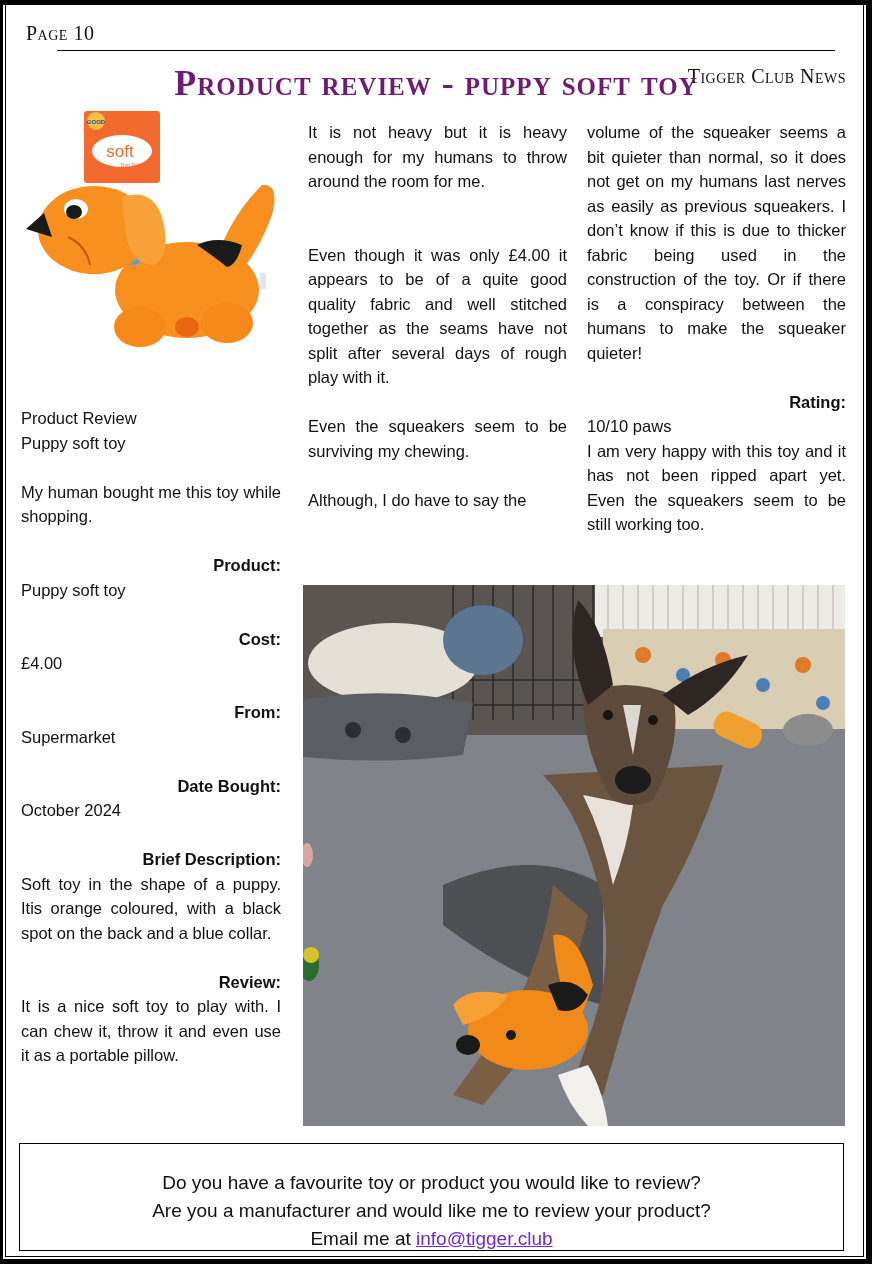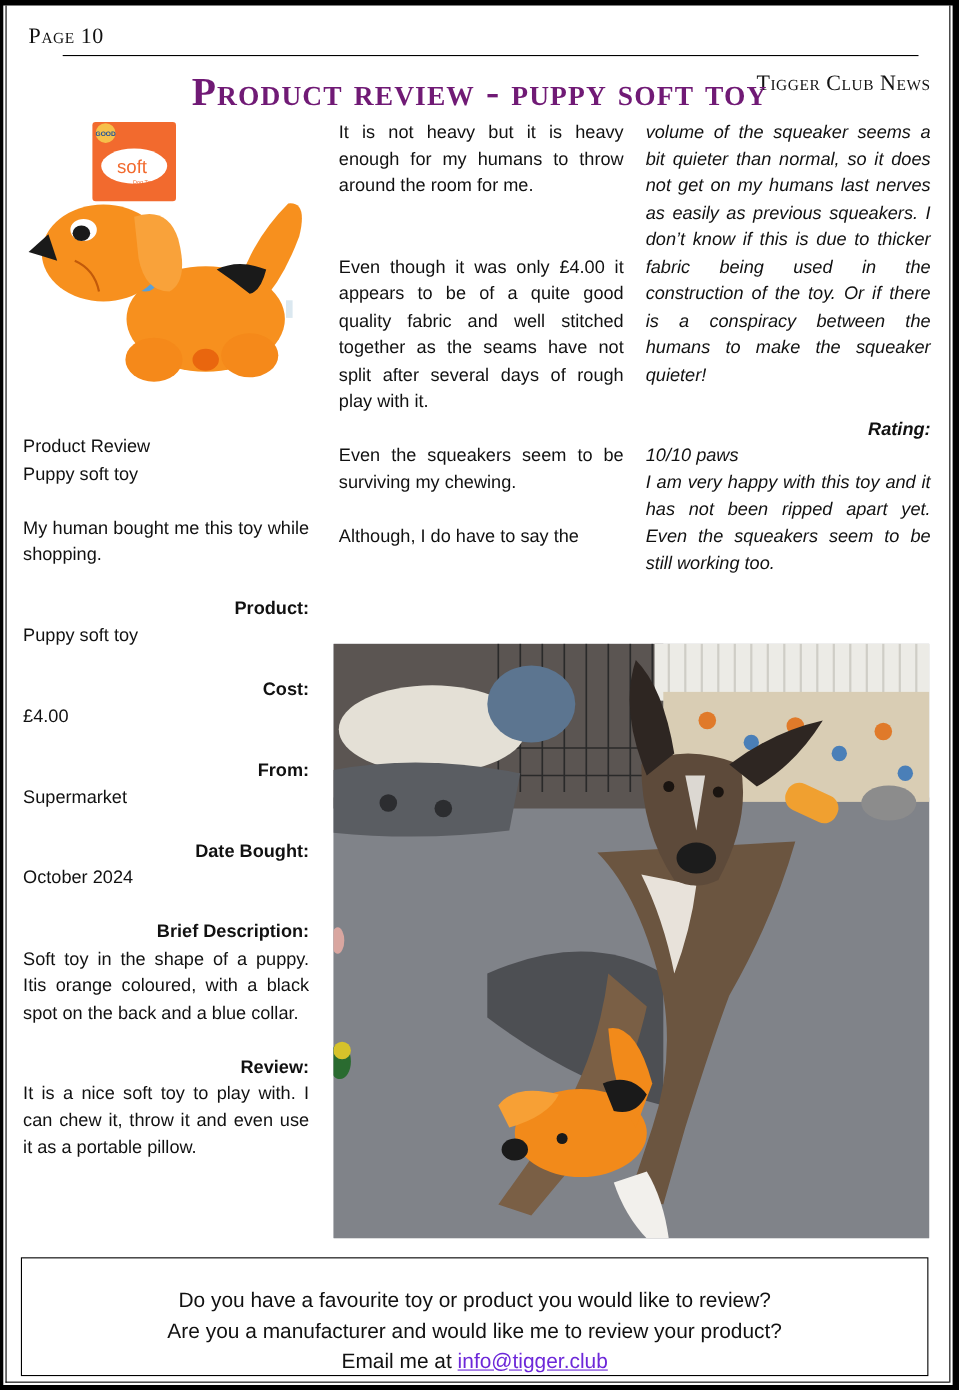--- a/index.html
+++ b/index.html
@@ -38,31 +38,31 @@
     font-family: "Liberation Serif", serif; font-variant: small-caps;
     font-size: 36px; letter-spacing: 1px; color: #701a75;
   }
 
   .product-image {
     position: absolute; left: 22px; top: 105px; width: 256px; height: 248px;
   }
 
   .col {
     position: absolute; font-family: "Liberation Sans", sans-serif;
-    font-size: 16.5px; line-height: 24.5px; color: #111; text-align: justify;
+    font-size: 16.5px; line-height: 24.5px; color: #111; text-align: justify; margin-top: 12px;
   }
   .col p { margin: 0; }
   .col .gap { height: 24.5px; }
   .col .label { font-weight: bold; text-align: right; }
   .col .last-line-left { text-align-last: left; }
 
   .col-left { left: 21px; top: 394px; width: 260px; text-align: left; }
   .col-left .j { text-align: justify; text-align-last: left; }
   .col-mid { left: 308px; top: 108px; width: 259px; }
-  .col-right { left: 587px; top: 108px; width: 259px; font-style: italic; }
+  .col-right { left: 587px; top: 108px; width: 259px; }
 
   .dog-photo {
     position: absolute; left: 303px; top: 585px; width: 542px; height: 541px; overflow: hidden;
   }
 
   .cta-box {
     position: absolute; left: 19px; top: 1143px; width: 825px; height: 108px;
     border: 1px solid #000; text-align: center;
     font-family: "Liberation Sans", sans-serif; font-size: 19px; line-height: 28px;
     padding-top: 25px; color: #111;

